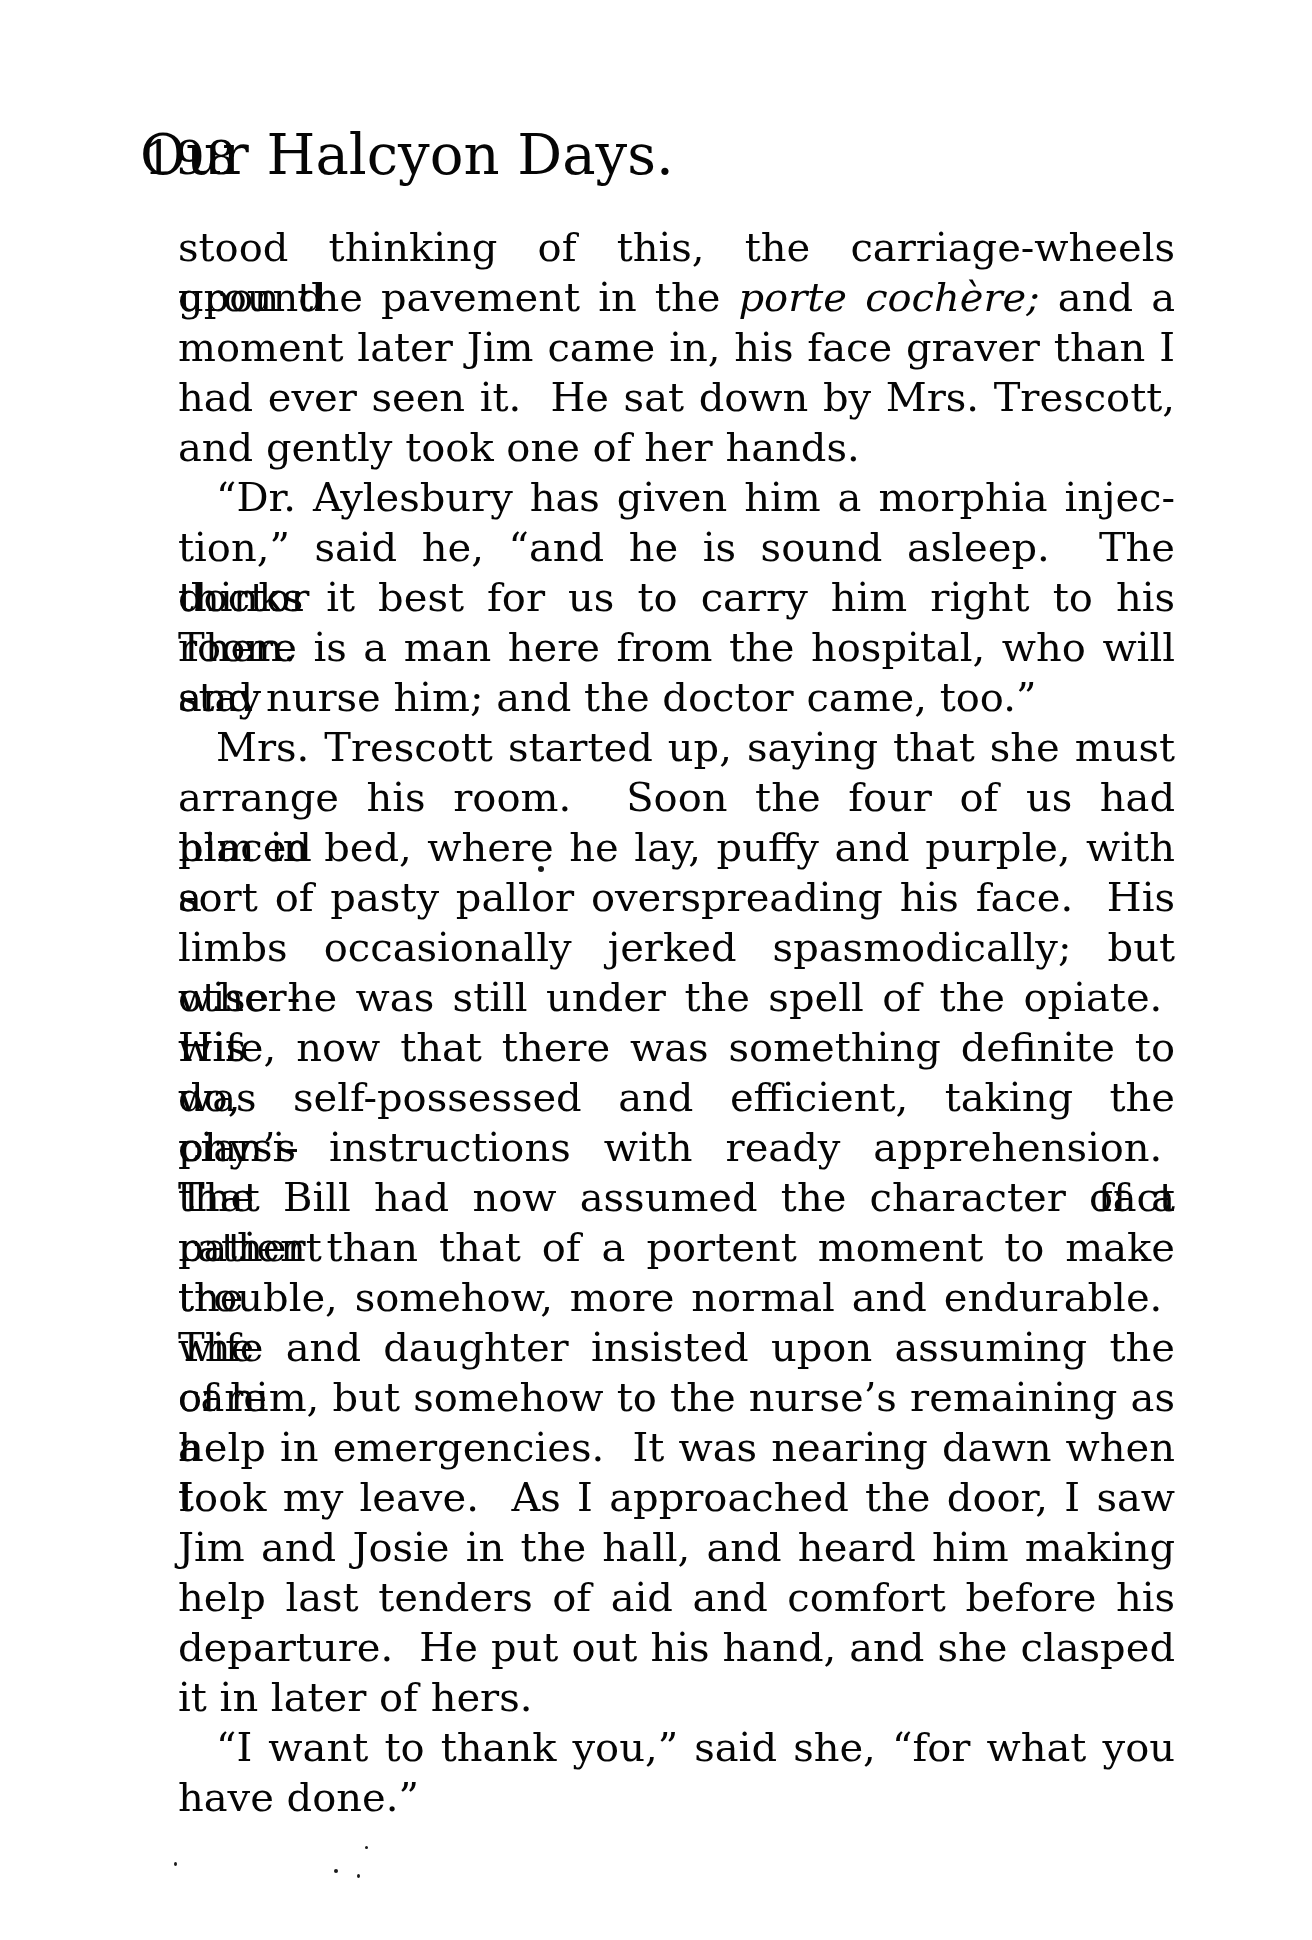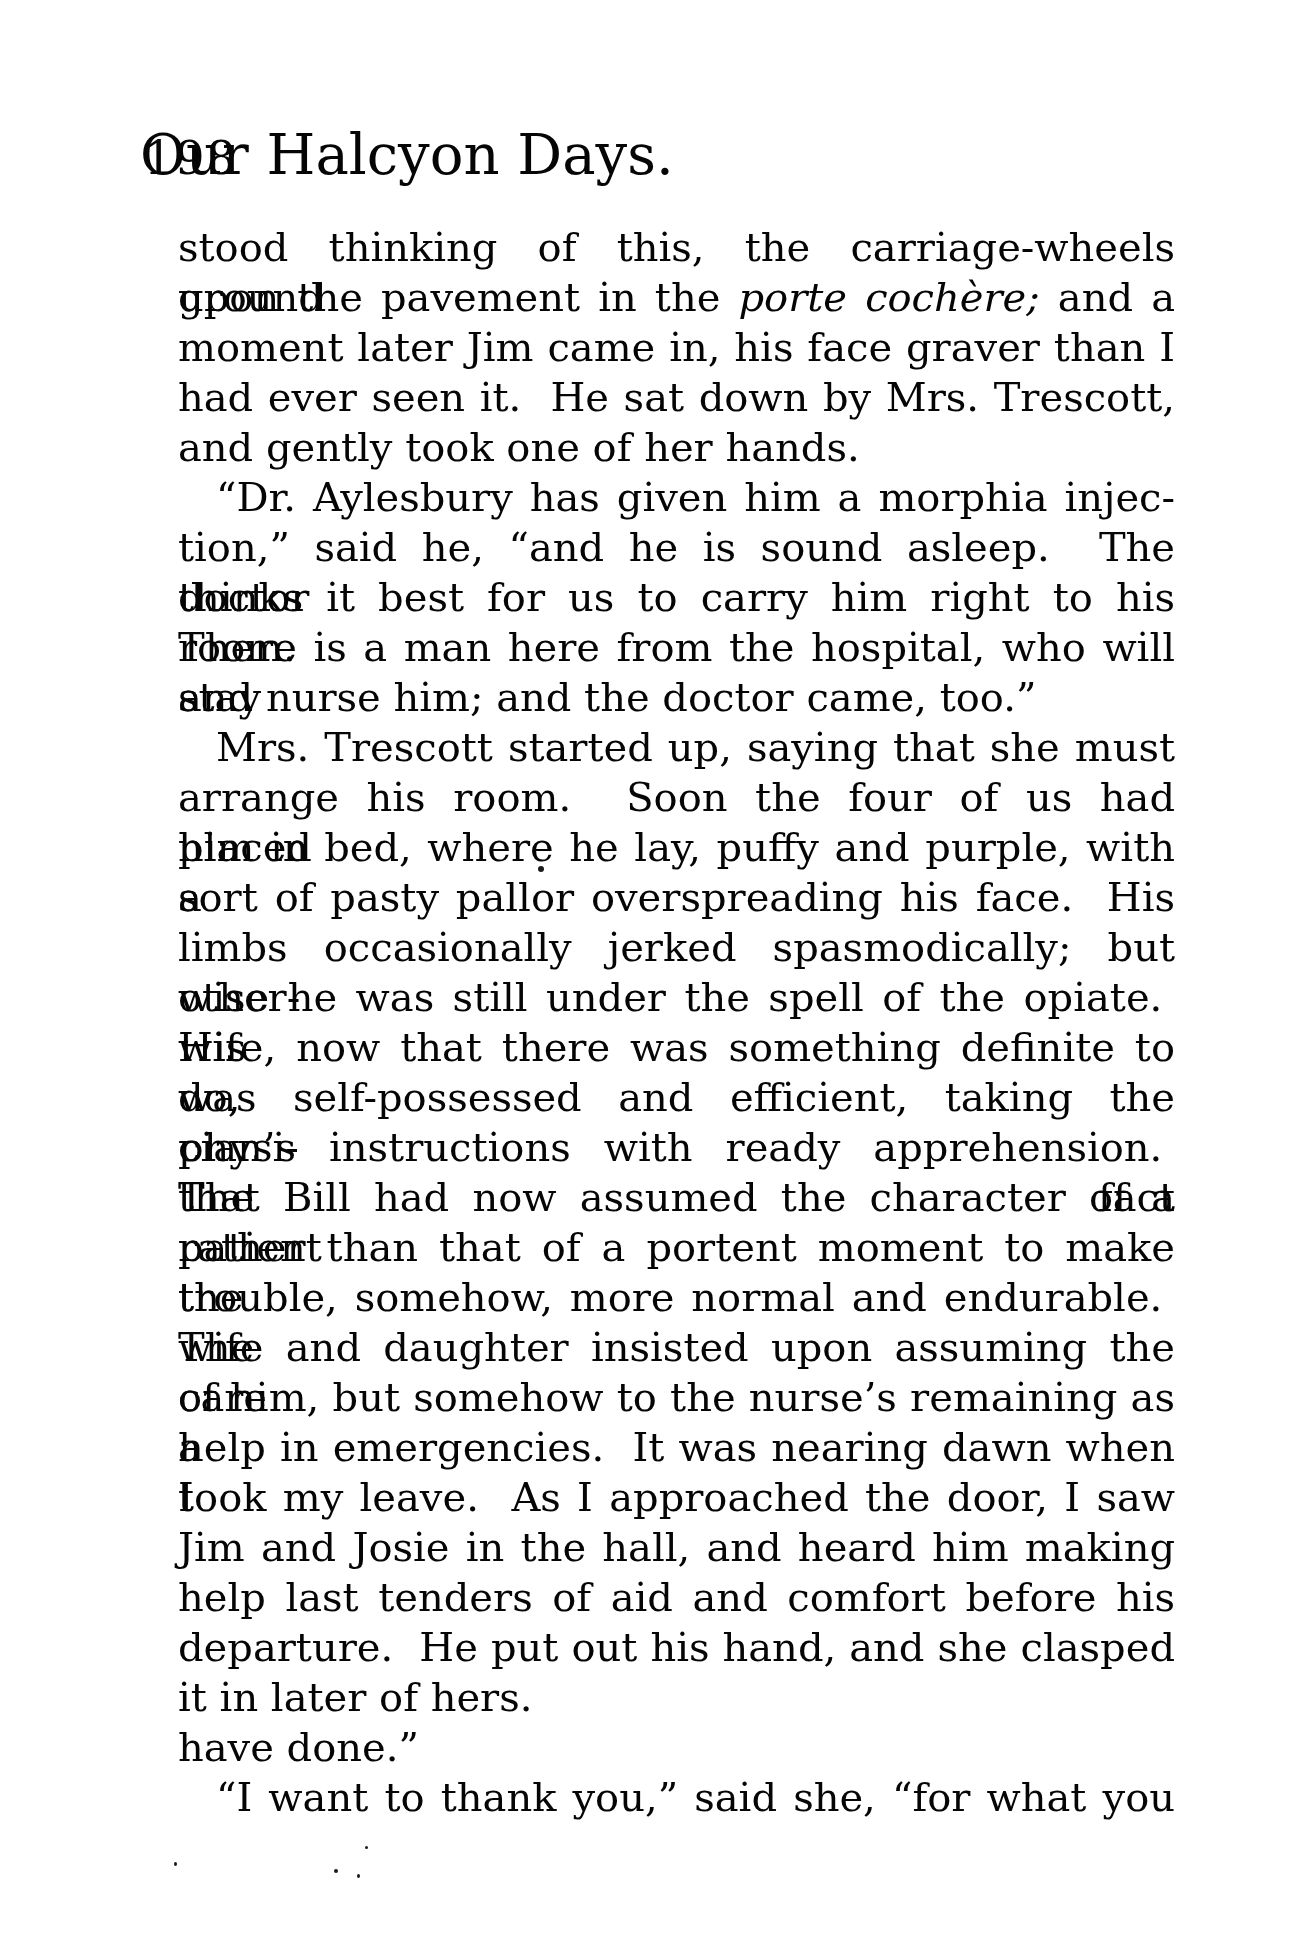--- a/index.html
+++ b/index.html
@@ -76,22 +76,22 @@
       <div class="line">rather than that of a portent moment to make the</div>
       <div class="line">trouble, somehow, more normal and endurable.&nbsp; The</div>
       <div class="line">wife and daughter insisted upon assuming the care</div>
       <div class="line">of him, but somehow to the nurse’s remaining as a</div>
       <div class="line">help in emergencies.&nbsp; It was nearing dawn when I</div>
       <div class="line">took my leave.&nbsp; As I approached the door, I saw</div>
       <div class="line">Jim and Josie in the hall, and heard him making</div>
       <div class="line">help last tenders of aid and comfort before his</div>
       <div class="line">departure.&nbsp; He put out his hand, and she clasped</div>
       <div class="line lastline">it in later of hers.</div>
+      <div class="line indent">“I want to thank you,” said she, “for what you</div>
       <div class="line lastline">have done.”</div>
-      <div class="line indent">“I want to thank you,” said she, “for what you</div>
     </div>
 
   <div class="speck" style="left:538px; top:866px; width:6px; height:6px;"></div>
   <div class="speck" style="left:365px; top:1846px; width:3px; height:3px;"></div>
   <div class="speck" style="left:174px; top:1862px; width:3px; height:4px;"></div>
   <div class="speck" style="left:334px; top:1869px; width:4px; height:4px;"></div>
   <div class="speck" style="left:357px; top:1874px; width:3px; height:4px;"></div>
 </div>
 
 </body></html>

